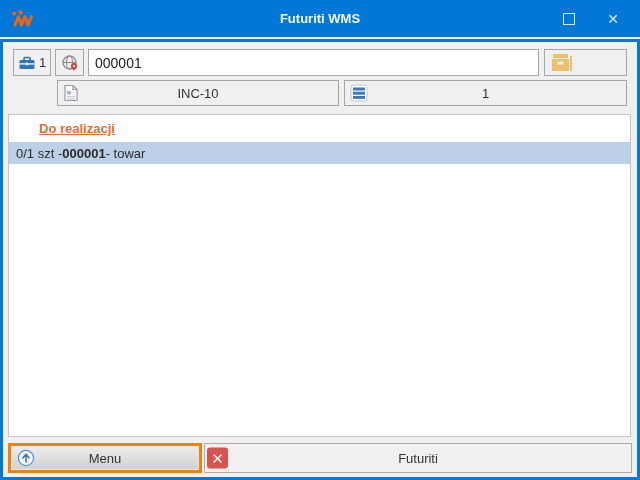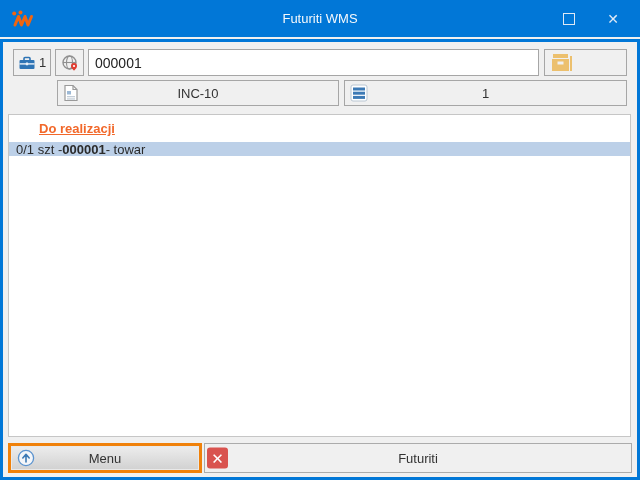--- a/index.html
+++ b/index.html
@@ -2,21 +2,21 @@
 <html><head>
 <meta charset="utf-8">
 <style>
   html,body{margin:0;padding:0;width:640px;height:480px;overflow:hidden;
     font-family:"Liberation Sans","DejaVu Sans",sans-serif;-webkit-font-smoothing:antialiased;}
   .window{position:relative;width:640px;height:480px;background:#f0f0f0;box-sizing:border-box;}
 
   
   .titlebar{position:absolute;top:0;left:0;right:0;height:37px;background:#0177d7;
     display:flex;align-items:center;color:#fff;}
-  .titlebar-title{position:absolute;left:0;right:0;text-align:center;font-size:13px;color:#f5f8fb;}
+  .titlebar-title{position:absolute;left:0;right:0;text-align:center;font-size:13px;color:#f5f8fb;font-weight:bold;}
   .logo{margin-left:10px;width:26px;height:20px;z-index:2;}
   .caption-btns{position:absolute;right:6px;top:0;height:37px;display:flex;align-items:center;gap:2px;z-index:2;}
   .cap-btn{width:42px;height:37px;display:flex;align-items:center;justify-content:center;color:#dfe9f5;font-size:14px;}
   .max-glyph{width:10px;height:10px;border:1px solid #dfe9f5;display:block;}
 
   
   .chrome-gap{position:absolute;top:37px;left:0;right:0;height:2px;background:#f0f0f0;}
   .content{position:absolute;top:39px;left:0;right:0;bottom:0;background:#f0f0f0;
     border:3px solid #0177d7;box-sizing:border-box;display:flex;flex-direction:column;}
 
@@ -32,21 +32,21 @@
   .btn-archive{width:83px;margin-left:1px;justify-content:flex-start;padding-left:5px;}
   .field{position:relative;}
   .field .fld-icon{position:absolute;left:5px;top:50%;transform:translateY(-50%);display:flex;}
   .field-doc{width:282px;}
   .field-count{flex:1;}
 
   
   .panel{flex:1;margin:8px 6px 0 5px;background:#fff;border:1px solid #c6c6c6;
     box-sizing:border-box;overflow:hidden;}
   .panel-header{color:#f2682a;font-weight:bold;font-size:13px;padding:6px 0 6px 30px;text-decoration:underline;}
-  .list-item{height:14px;display:flex;align-items:center;background:#bcd0e8;
+  .list-item{height:22px;display:flex;align-items:center;background:#bcd0e8;
     font-size:13px;color:#2b2b2b;padding-left:7px;}
   .list-item b{font-weight:bold;}
 
   
   .footer{height:30px;margin:6px 5px 4px 5px;display:flex;gap:2px;}
   .menu-wrap{width:194px;box-sizing:border-box;border:3px solid #f0810a;background:#f0810a;}
   .btn-menu{position:relative;width:100%;height:100%;box-sizing:border-box;
     border:1px solid #e9e9e9;background:linear-gradient(#ececec,#d2d2d2);
     display:flex;align-items:center;justify-content:center;font-size:13px;color:#333;}
   .btn-menu .left-ic{position:absolute;left:5px;top:50%;transform:translateY(-50%);display:flex;}

